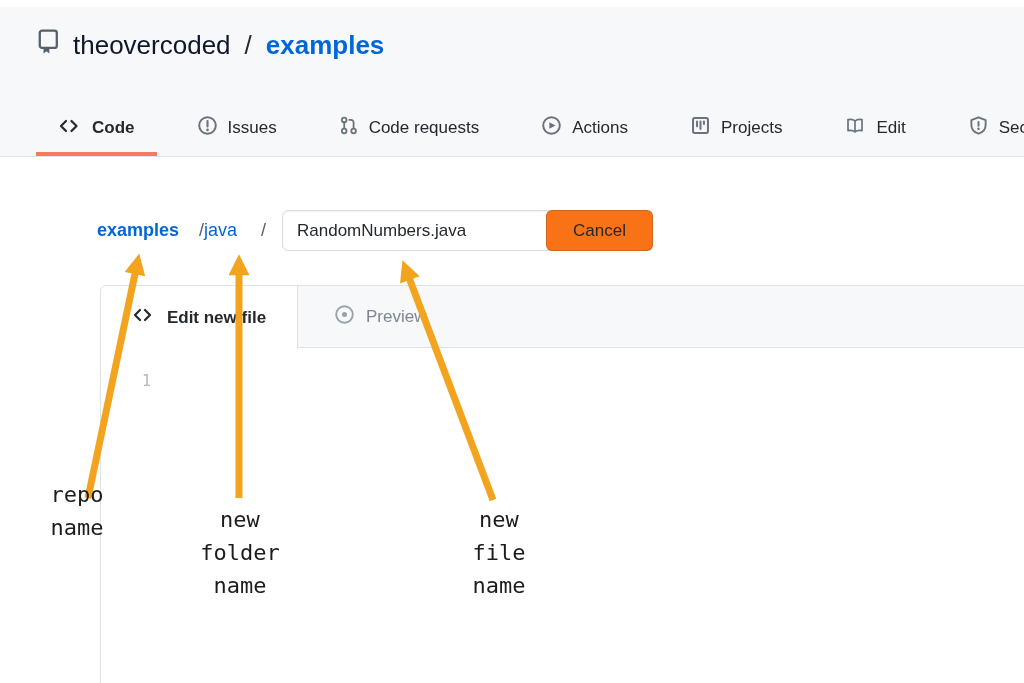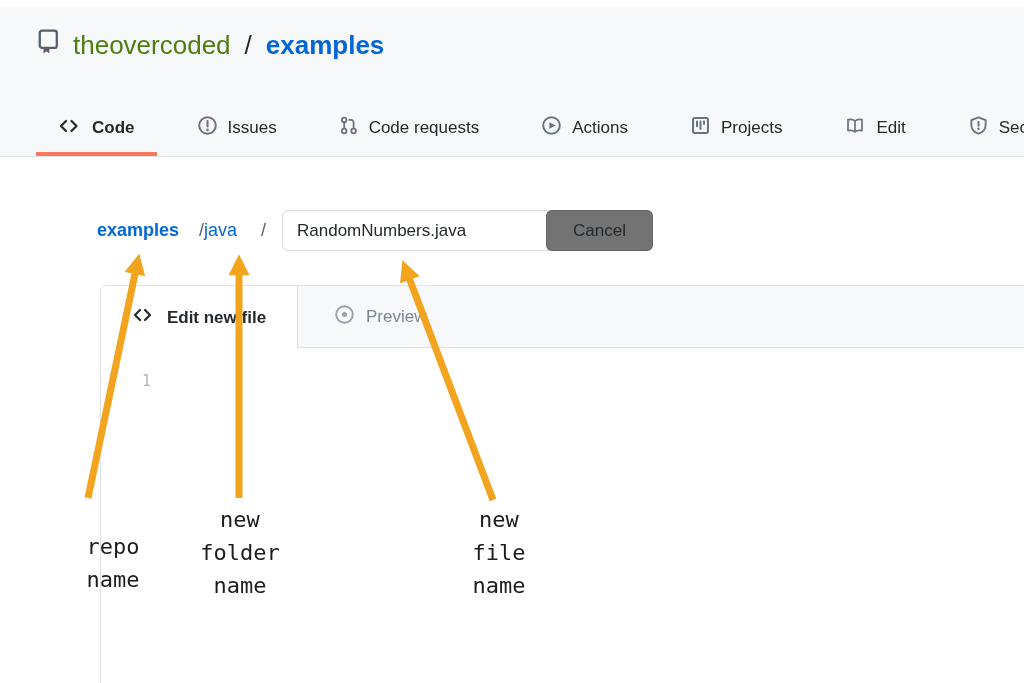--- a/index.html
+++ b/index.html
@@ -6,41 +6,41 @@
   html,body { width:1024px; height:683px; }
   body { font-family:"Liberation Sans", sans-serif; background:#ffffff; position:relative; overflow:hidden; }
   .stage { position:absolute; inset:0; width:1024px; height:683px; overflow:hidden; }
 
   
   .top-strip { position:absolute; top:0; left:0; right:0; height:7px; background:#ffffff; }
   .repo-header { position:absolute; top:7px; left:0; right:0; height:150px;
                  background:#f6f8fa; border-bottom:1px solid #e1e4e8; }
   .repo-title { position:absolute; top:21px; left:36px; display:flex; align-items:center; gap:12px;
                 font-size:26px; color:#0366d6; }
-  .repo-title .owner { color:#4d7c0f; text-decoration:none; cursor:pointer; }
+  .repo-title .owner { color:#0f172a; text-decoration:none; cursor:pointer; }
   .repo-title .divider { color:#24292e; padding:0 2px; }
   .repo-title .repo { color:#0366d6; font-weight:600; text-decoration:none; cursor:pointer; }
 
   .repo-nav { position:absolute; bottom:0; left:58px; height:56px; display:flex; gap:62px; align-items:stretch; }
   .nav-item { display:flex; align-items:center; gap:10px; font-size:17px; color:#24292e; cursor:pointer; }
   .nav-item svg { flex:0 0 auto; }
   .nav-item.active { font-weight:600; padding:0 22px; margin:0 -22px;
                      box-shadow: inset 0 -4px 0 #f8795f; gap: 13px; }
   .nav-label { white-space:nowrap; }
 
   
   .crumb { position:absolute; font-size:18px; top:220px; color:#0366d6; text-decoration:none; cursor:pointer; }
   .crumb.bold { font-weight:600; }
   .crumb-sep { position:absolute; top:220px; font-size:18px; color:#586069; }
   .filename-input { position:absolute; left:282px; top:210px; width:286px; height:41px;
                     border:1px solid #d9dce0; border-radius:6px; background:#ffffff;
                     font-family:"Liberation Sans",sans-serif; font-size:17px; color:#24292e;
                     padding:0 14px; outline:none; box-shadow: inset 0 1px 2px rgba(27,31,35,0.06); }
   .cancel-btn { position:absolute; left:546px; top:210px; width:107px; height:41px;
-                background:#737373; border:1px solid rgba(27,31,35,0.16); border-radius:6px;
+                background:#f97316; border:1px solid rgba(27,31,35,0.16); border-radius:6px;
                 font-family:"Liberation Sans",sans-serif; font-size:17px; color:#24292e; font-weight:500;
                 cursor:pointer; }
 
   
   .editor { position:absolute; left:100px; top:285px; right:-3px; bottom:-3px;
             border:1px solid #dde1e6; border-top-left-radius:6px; background:#ffffff; }
   .editor-header { position:relative; height:62px; background:#f6f8fa;
                    border-bottom:1px solid #dde1e6; border-top-left-radius:6px; }
   .tab-active { position:absolute; left:0; top:0; width:197px; height:63px; background:#ffffff;
                 border-right:1px solid #dde1e6; border-top-left-radius:6px;
@@ -186,21 +186,21 @@
     <defs>
       <marker id="arrowhead" viewBox="0 0 10 10" refX="2.5" refY="5" markerWidth="3.4" markerHeight="3" orient="auto">
         <path d="M0,0 L10,5 L0,10 Z" fill="#f2a41e"></path>
       </marker>
     </defs>
     <line x1="88" y1="498" x2="136" y2="269" stroke="#f2a41e" stroke-width="7" marker-end="url(#arrowhead)"></line>
     <line x1="239" y1="498" x2="239" y2="270" stroke="#f2a41e" stroke-width="7" marker-end="url(#arrowhead)"></line>
     <line x1="493" y1="500" x2="408" y2="275" stroke="#f2a41e" stroke-width="7" marker-end="url(#arrowhead)"></line>
   </svg>
 
-  <div class="ann-label" style="left:77px; top:530px;margin-left:36px;">repo
+  <div class="ann-label" style="left:77px; top:478px;">repo
 name</div>
   <div class="ann-label" style="left:240px; top:503px;">new
 folder
 name</div>
   <div class="ann-label" style="left:499px; top:503px;">new
 file
 name</div>
 
 </div>
 

